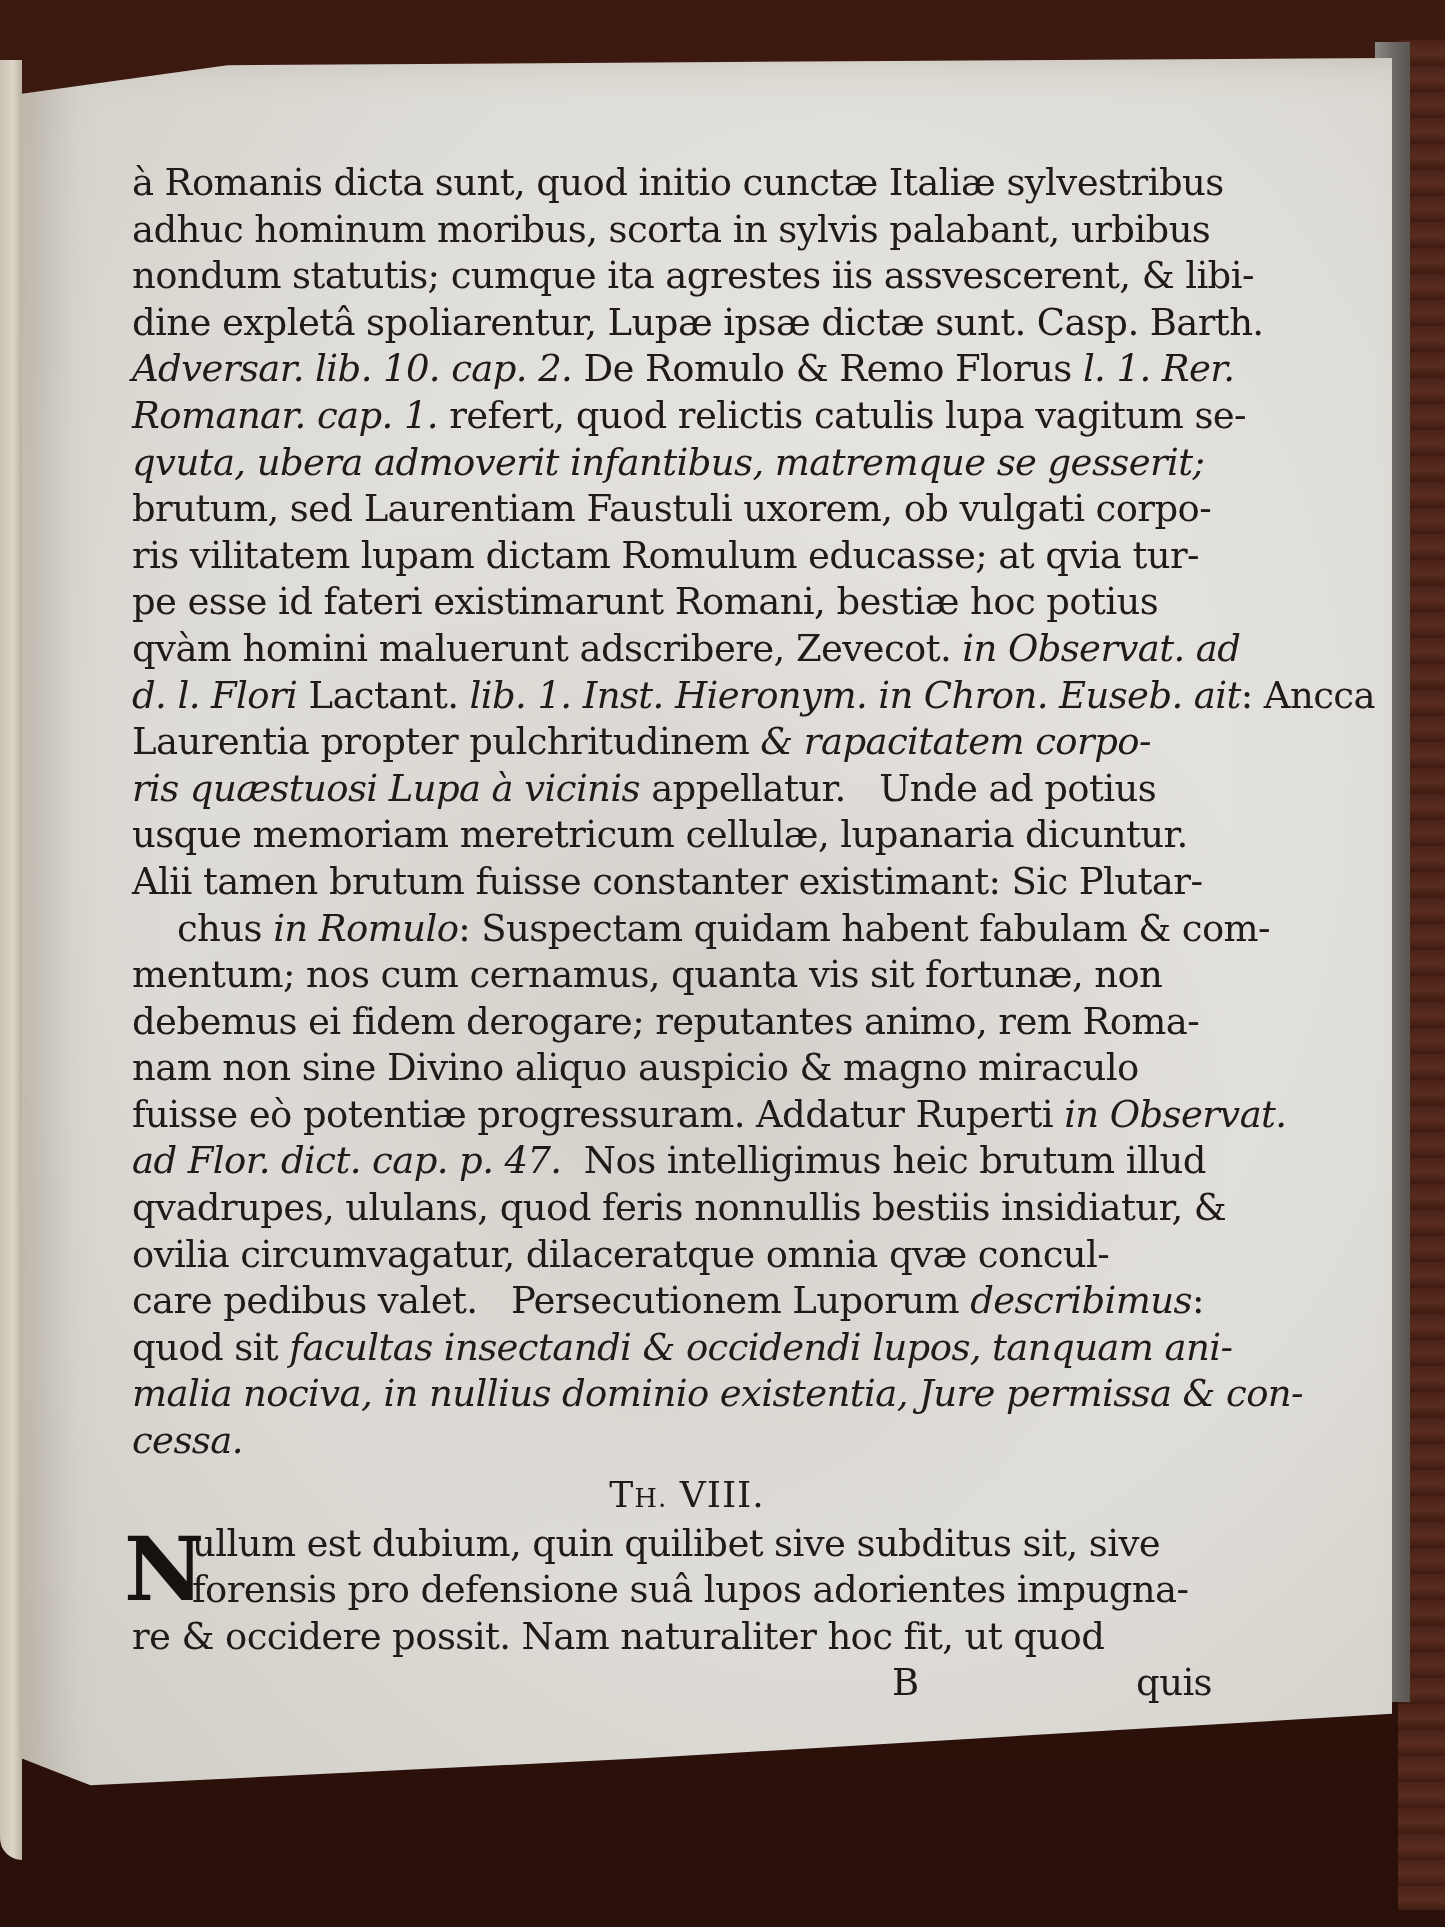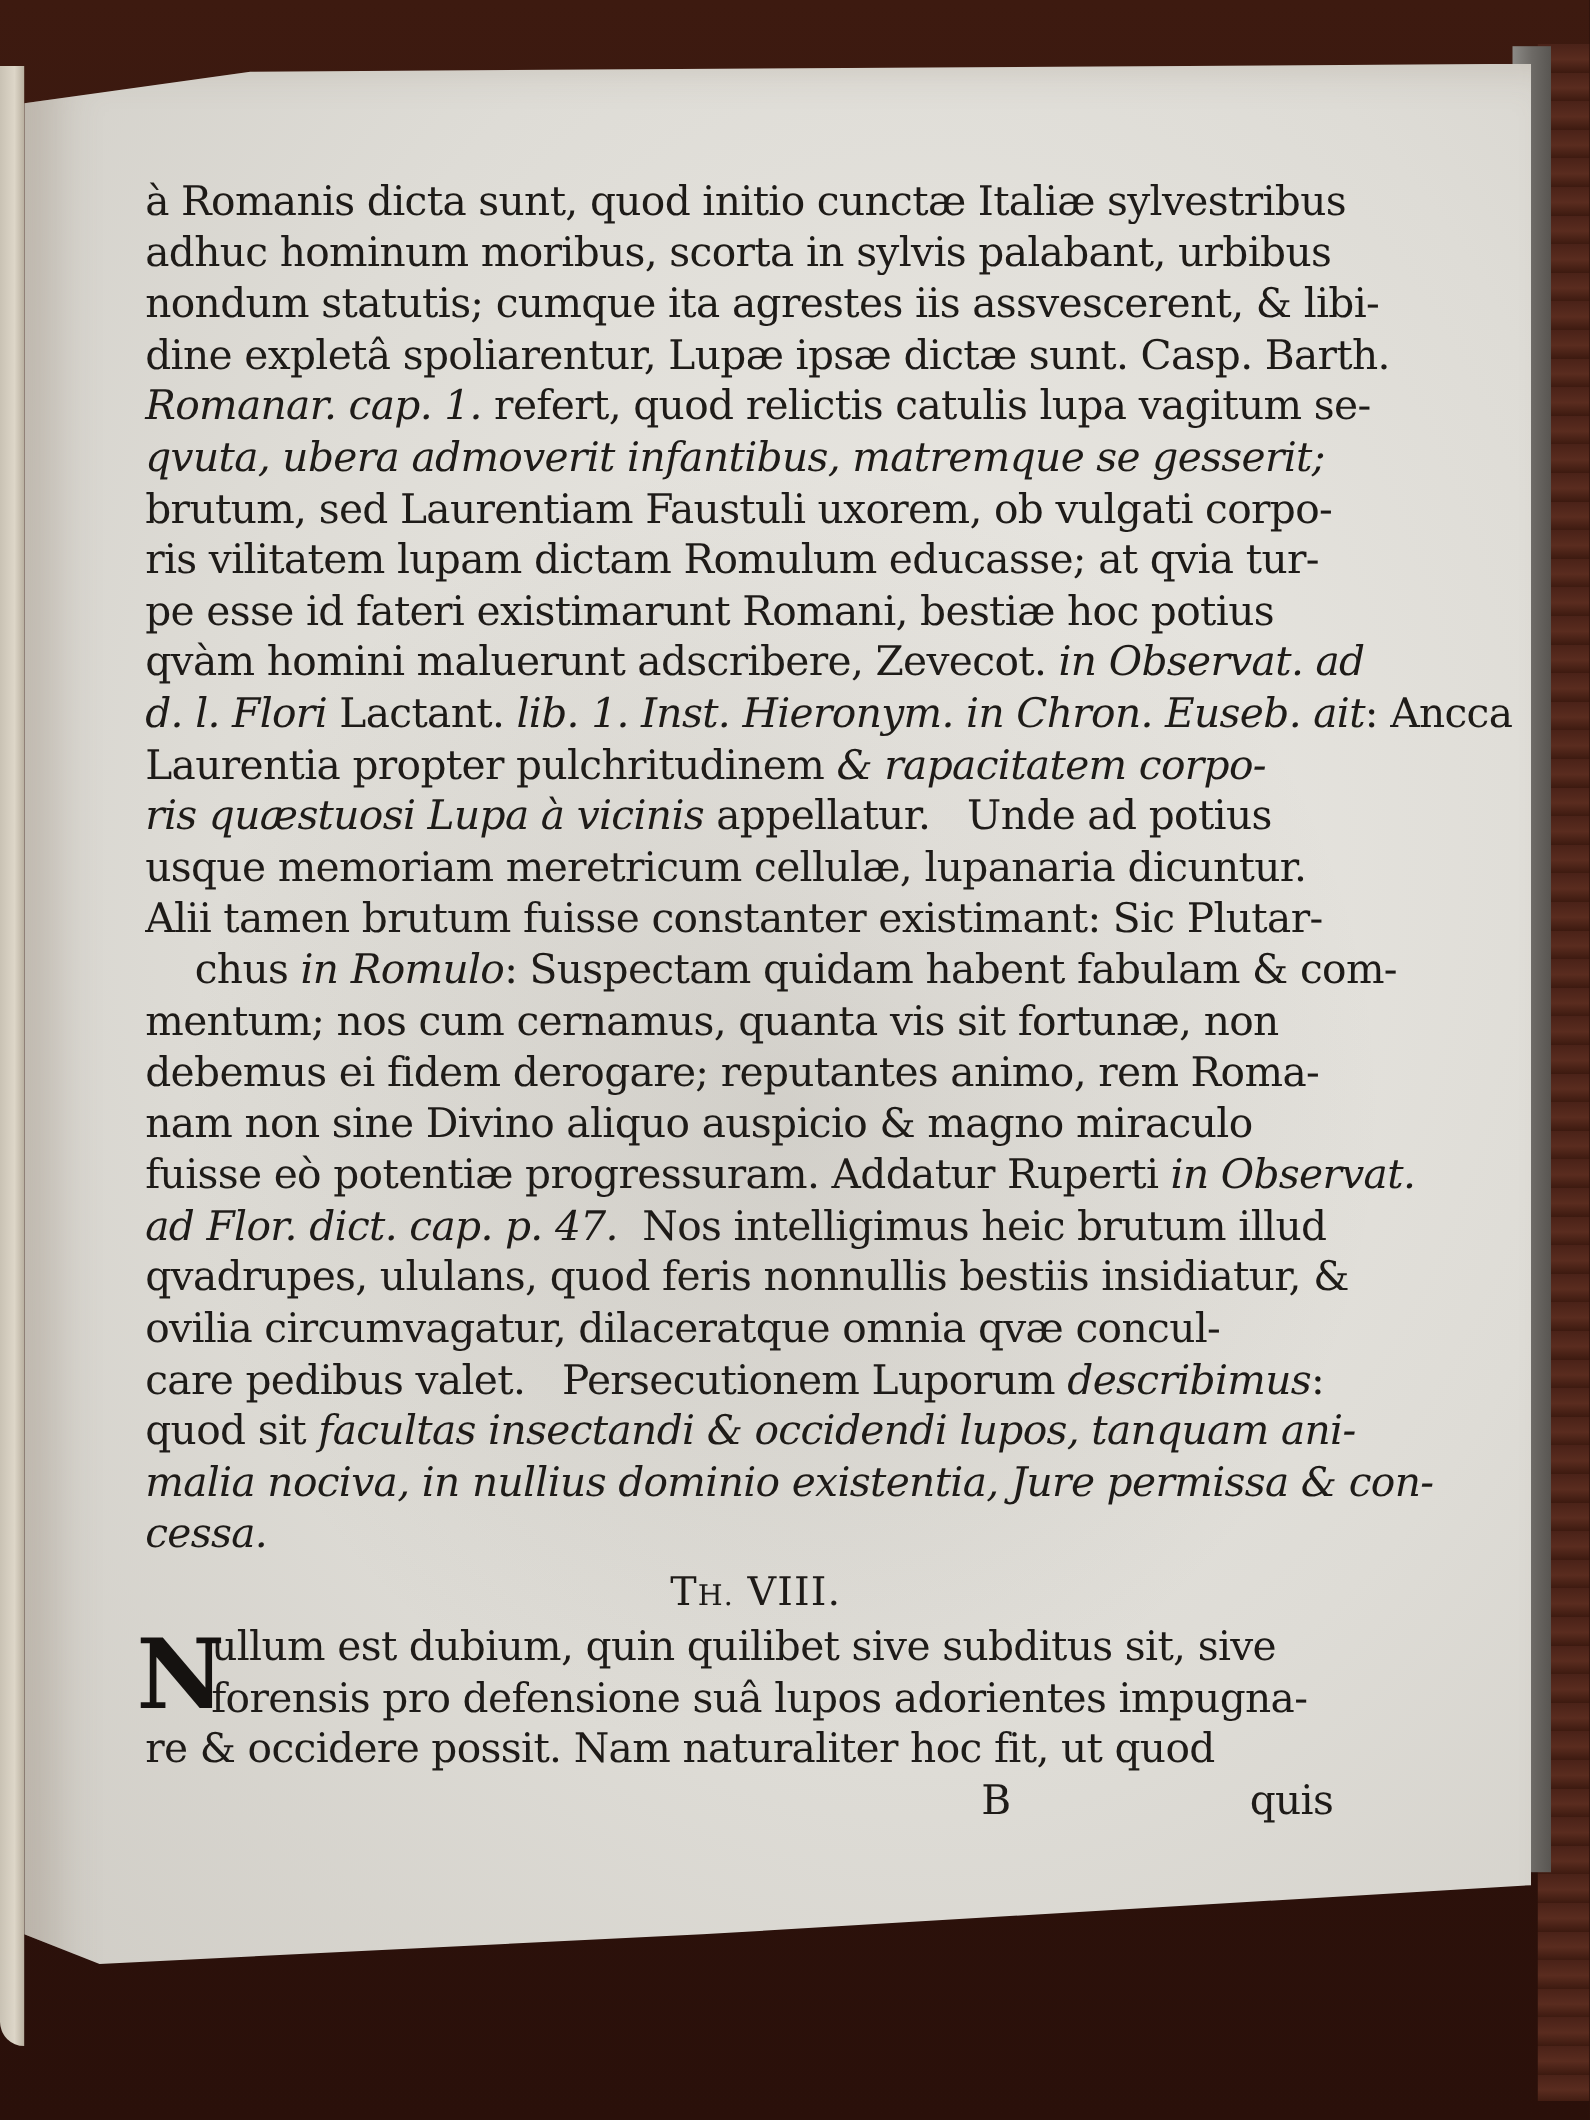--- a/index.html
+++ b/index.html
@@ -84,20 +84,23 @@
         <span style="white-space: pre;"><span class="seg">à Romanis dicta sunt, quod initio cunctæ Italiæ sylvestribus</span></span>
       </div>
       <div class="line">
         <span style="white-space: pre;"><span class="seg">adhuc hominum moribus, scorta in sylvis palabant, urbibus</span></span>
       </div>
       <div class="line">
         <span style="white-space: pre;"><span class="seg">nondum statutis; cumque ita agrestes iis assvescerent, &amp; libi-</span></span>
       </div>
       <div class="line">
         <span style="white-space: pre;"><span class="seg">dine expletâ spoliarentur, Lupæ ipsæ dictæ sunt. Casp. Barth.</span></span>
+      </div>
+      <div class="line">
+        <span style="white-space: pre;"><span class="seg it">Adversar. lib. 10. cap. 2.</span><span class="seg"> De Romulo &amp; Remo Florus </span><span class="seg it">l. 1. Rer.</span></span>
       </div>
       <div class="line">
         <span style="white-space: pre;"><span class="seg it">Romanar. cap. 1.</span><span class="seg"> refert, quod relictis catulis lupa vagitum se-</span></span>
       </div>
       <div class="line">
         <span style="white-space: pre; font-style: italic;"><span class="seg">qvuta, ubera admoverit infantibus, matremque se gesserit;</span></span>
       </div>
       <div class="line">
         <span style="white-space: pre;"><span class="seg">brutum, sed Laurentiam Faustuli uxorem, ob vulgati corpo-</span></span>
       </div>

